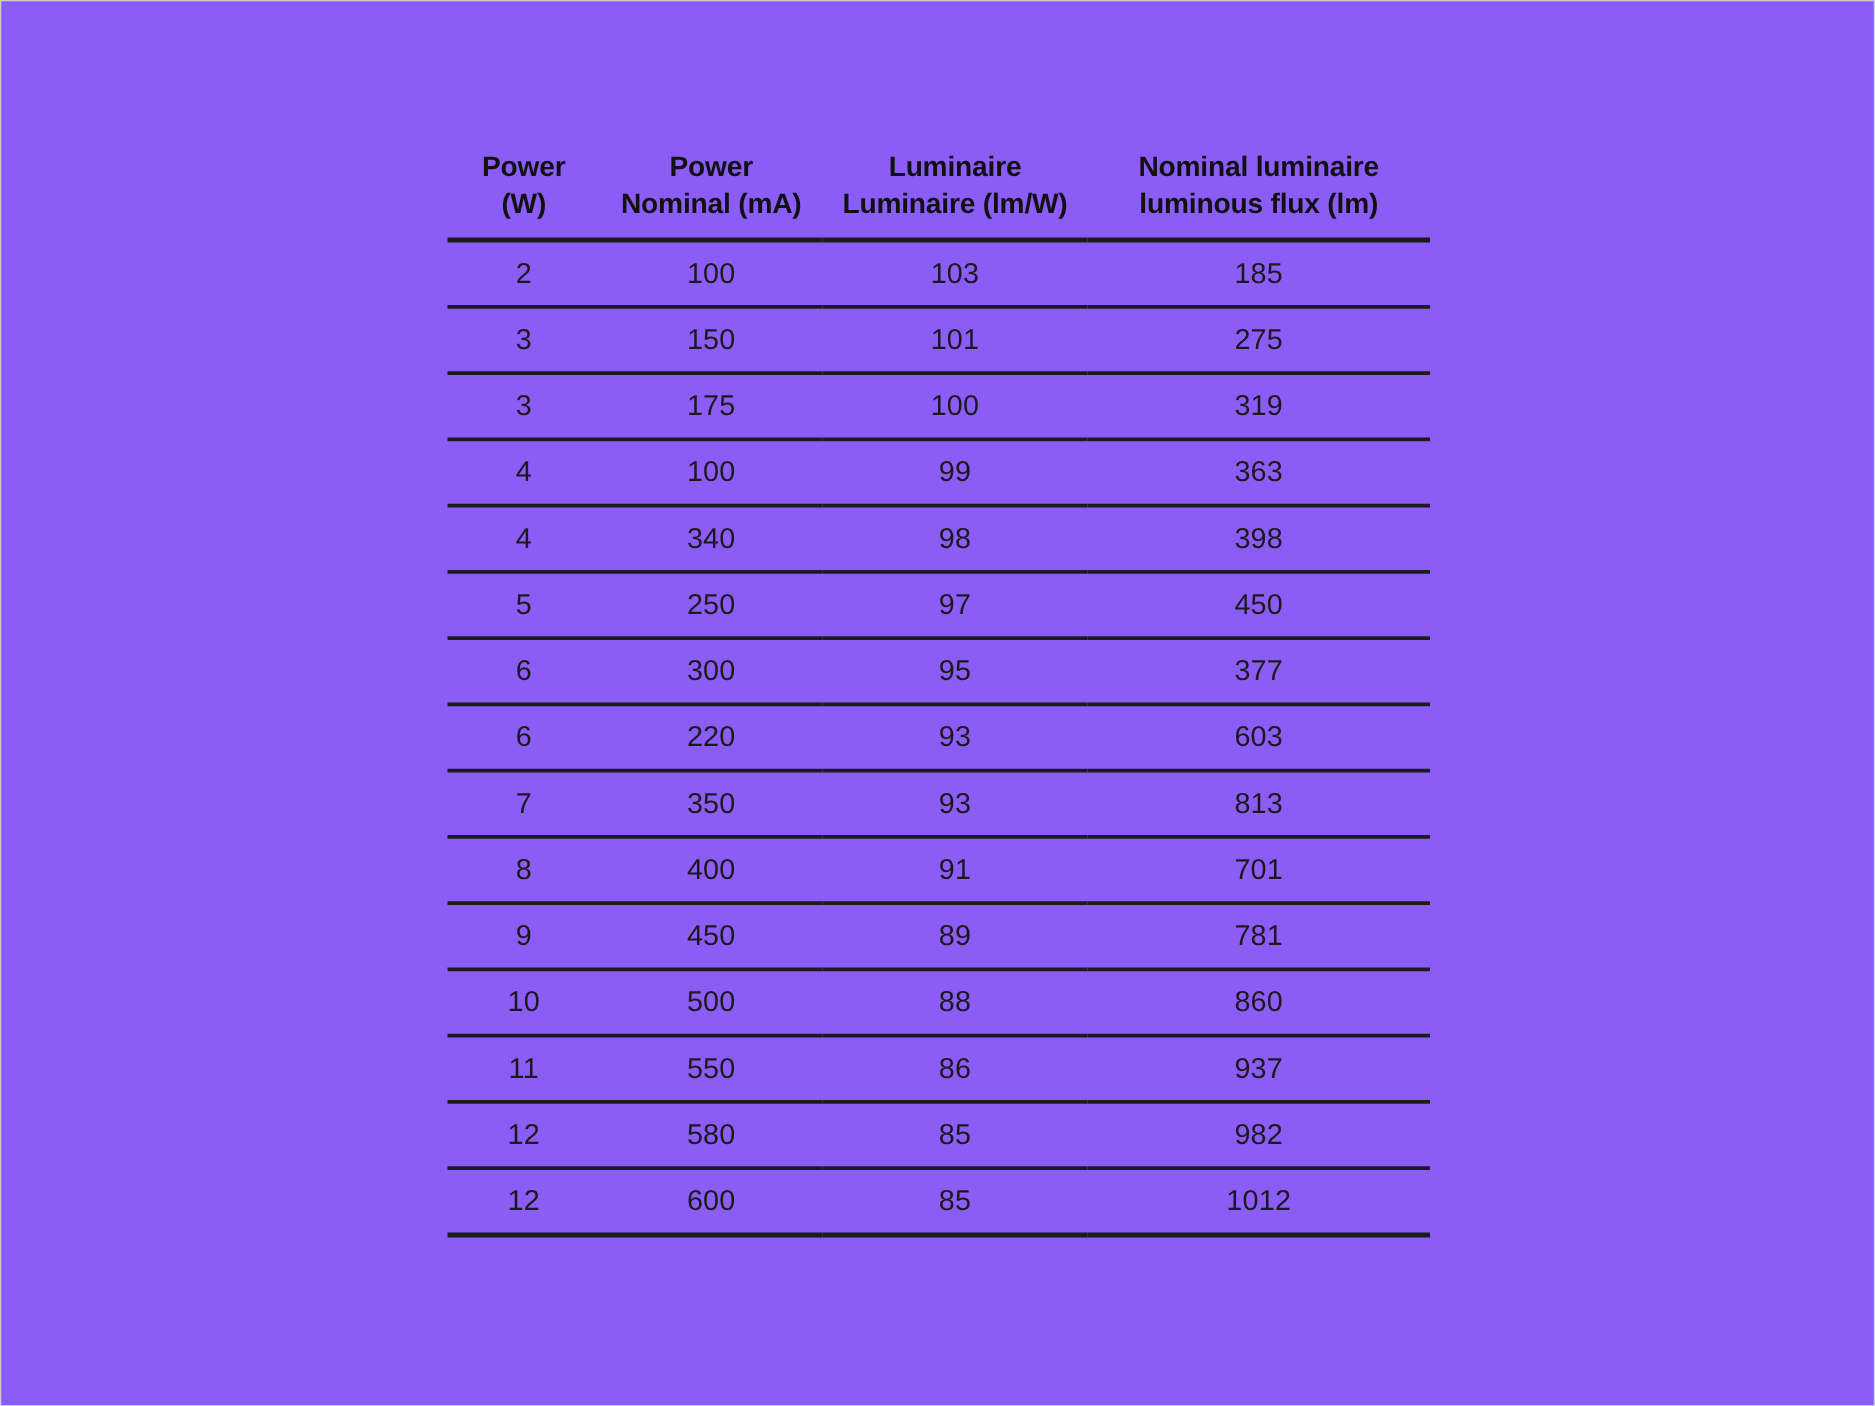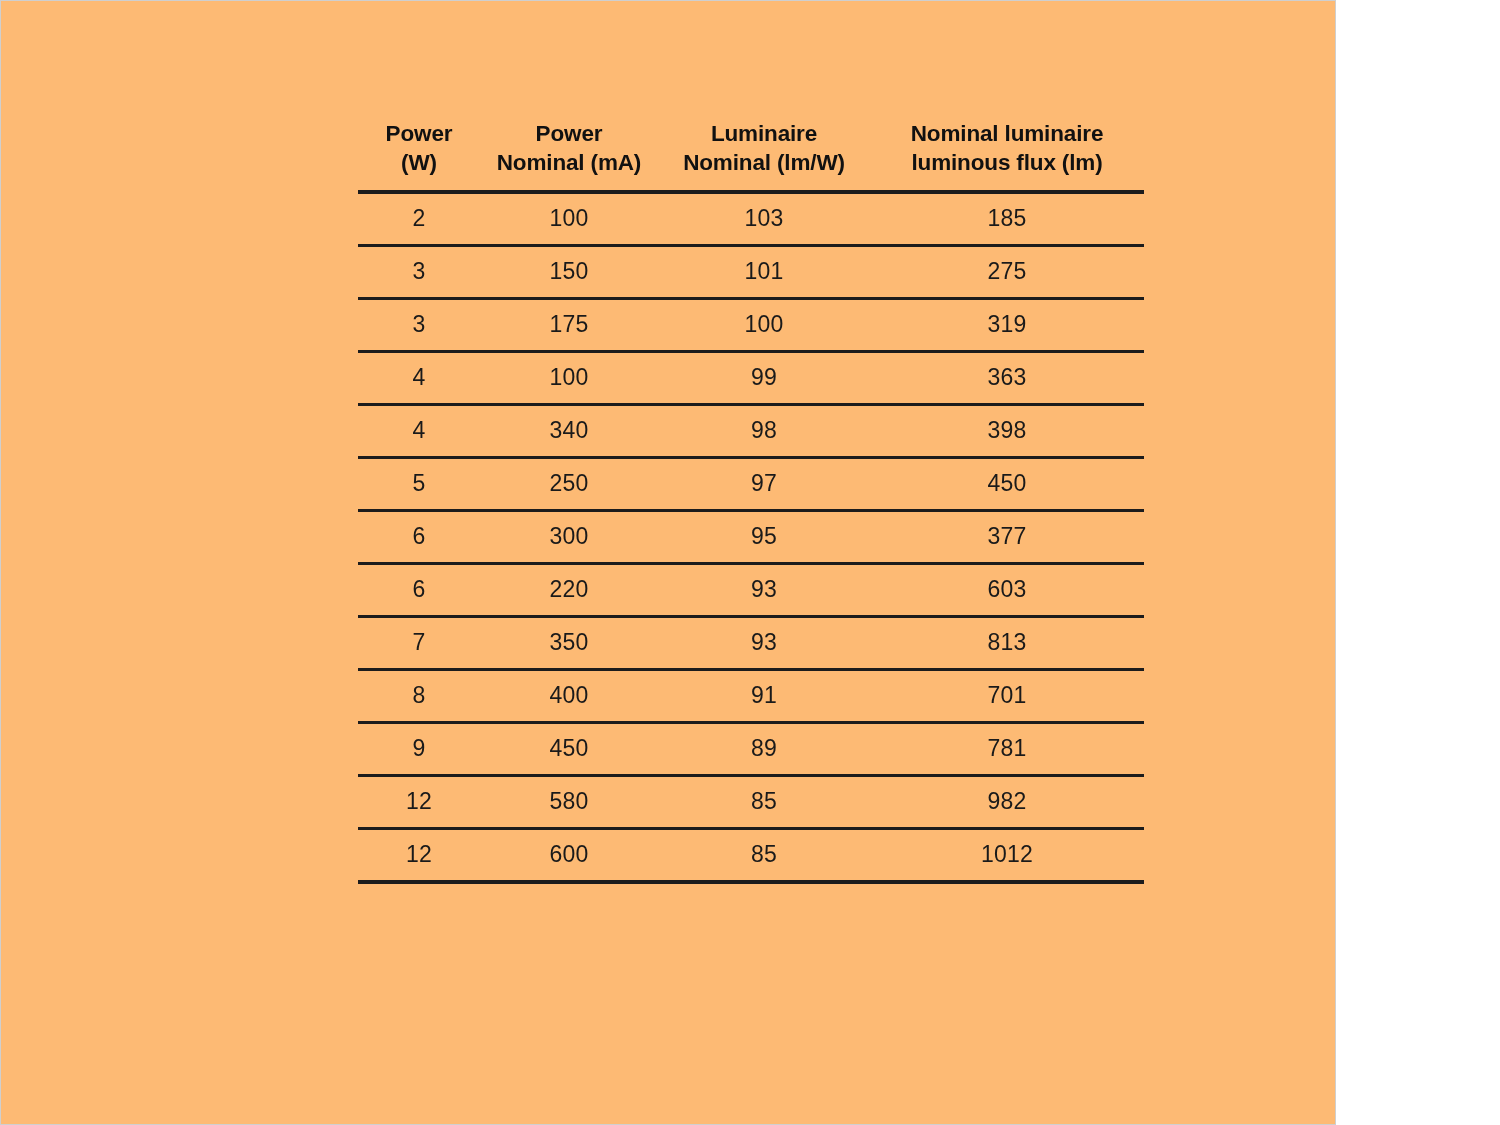--- a/index.html
+++ b/index.html
@@ -12,25 +12,25 @@
     height: 1125px;
     background: #ffffff;
     font-family: "Liberation Sans", sans-serif;
     color: #1a1a1a;
     overflow: hidden;
   }
 
   
   #page {
     position: relative;
-    width: 1336px;
+    width: 1500px;
     height: 1125px;
     box-sizing: border-box;
     border: 1px solid #cfcfcf;
-    background: #fdba74;
+    background: #8b5cf6;
   }
 
   #table-wrap {
     position: absolute;
     left: 357px;
     top: 118px;
     width: 786px;
   }
 
   table.spec-table {
@@ -100,21 +100,21 @@
           <th>
             <span class="hl">Power</span>
             <span class="hl">(W)</span>
           </th>
           <th>
             <span class="hl">Power</span>
             <span class="hl">Nominal (mA)</span>
           </th>
           <th>
             <span class="hl">Luminaire</span>
-            <span class="hl">Nominal (lm/W)</span>
+            <span class="hl">Luminaire (lm/W)</span>
           </th>
           <th>
             <span class="hl">Nominal luminaire</span>
             <span class="hl">luminous flux (lm)</span>
           </th>
         </tr>
       </thead>
       <tbody id="table-body">
           <tr>
             <td>2</td>
@@ -176,20 +176,32 @@
             <td>91</td>
             <td>701</td>
           </tr>
           <tr>
             <td>9</td>
             <td>450</td>
             <td>89</td>
             <td>781</td>
           </tr>
           <tr>
+            <td>10</td>
+            <td>500</td>
+            <td>88</td>
+            <td>860</td>
+          </tr>
+          <tr>
+            <td>11</td>
+            <td>550</td>
+            <td>86</td>
+            <td>937</td>
+          </tr>
+          <tr>
             <td>12</td>
             <td>580</td>
             <td>85</td>
             <td>982</td>
           </tr>
           <tr>
             <td>12</td>
             <td>600</td>
             <td>85</td>
             <td>1012</td>

